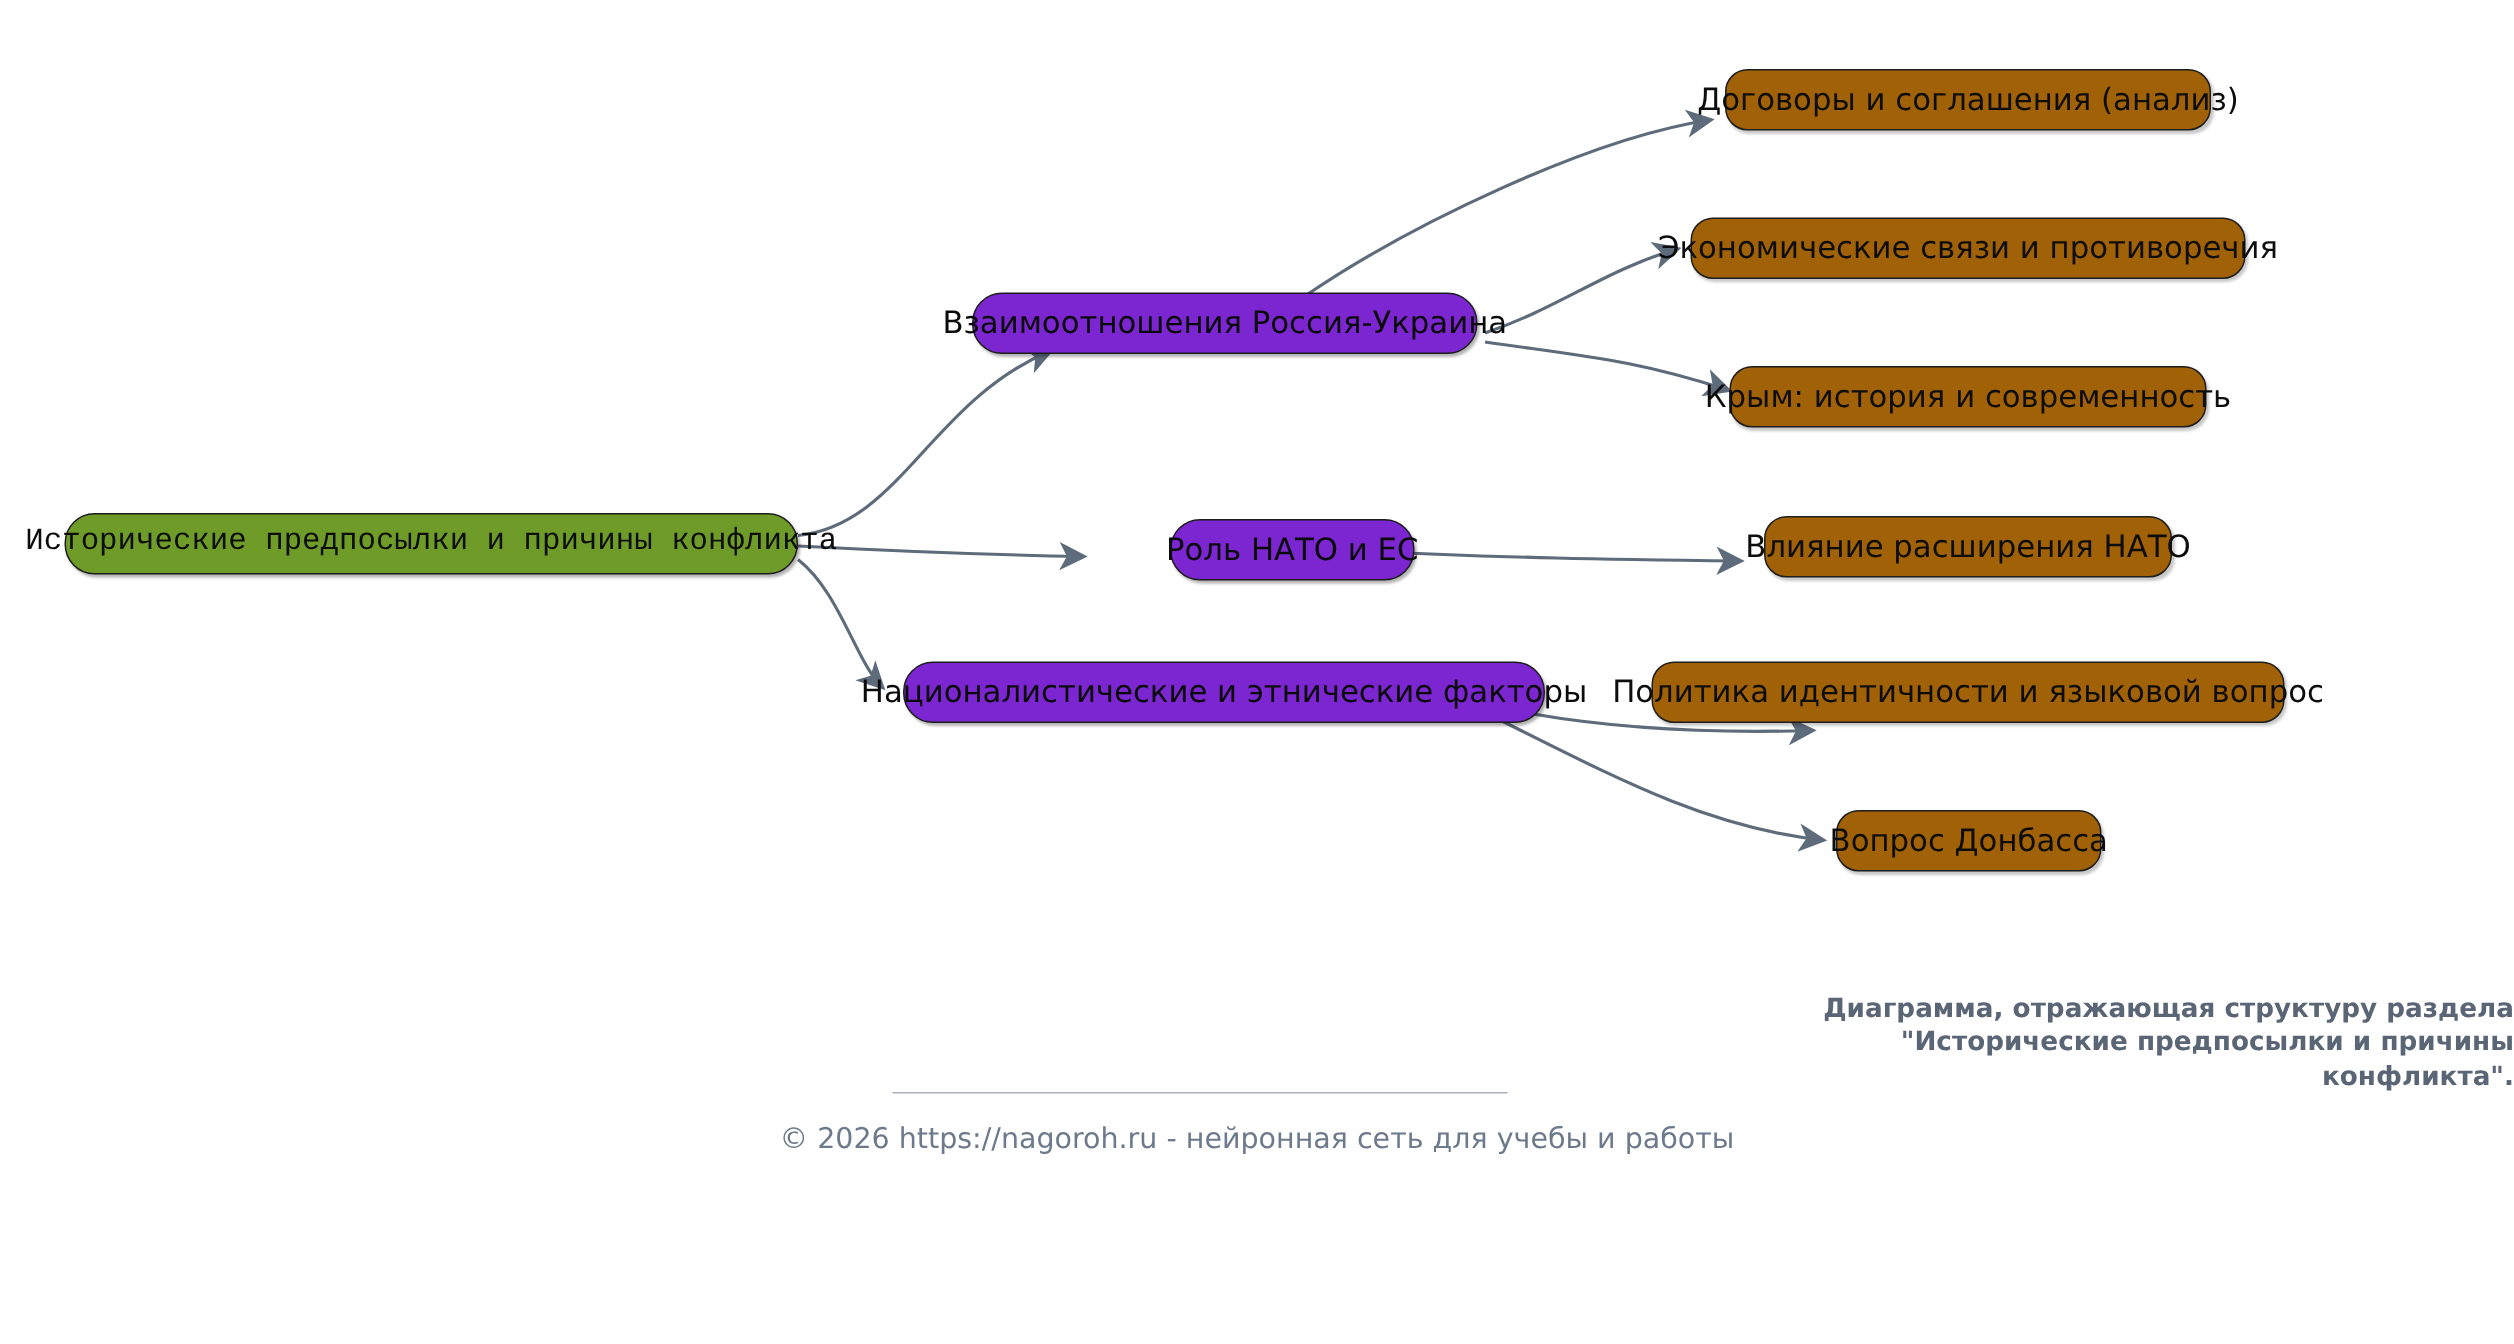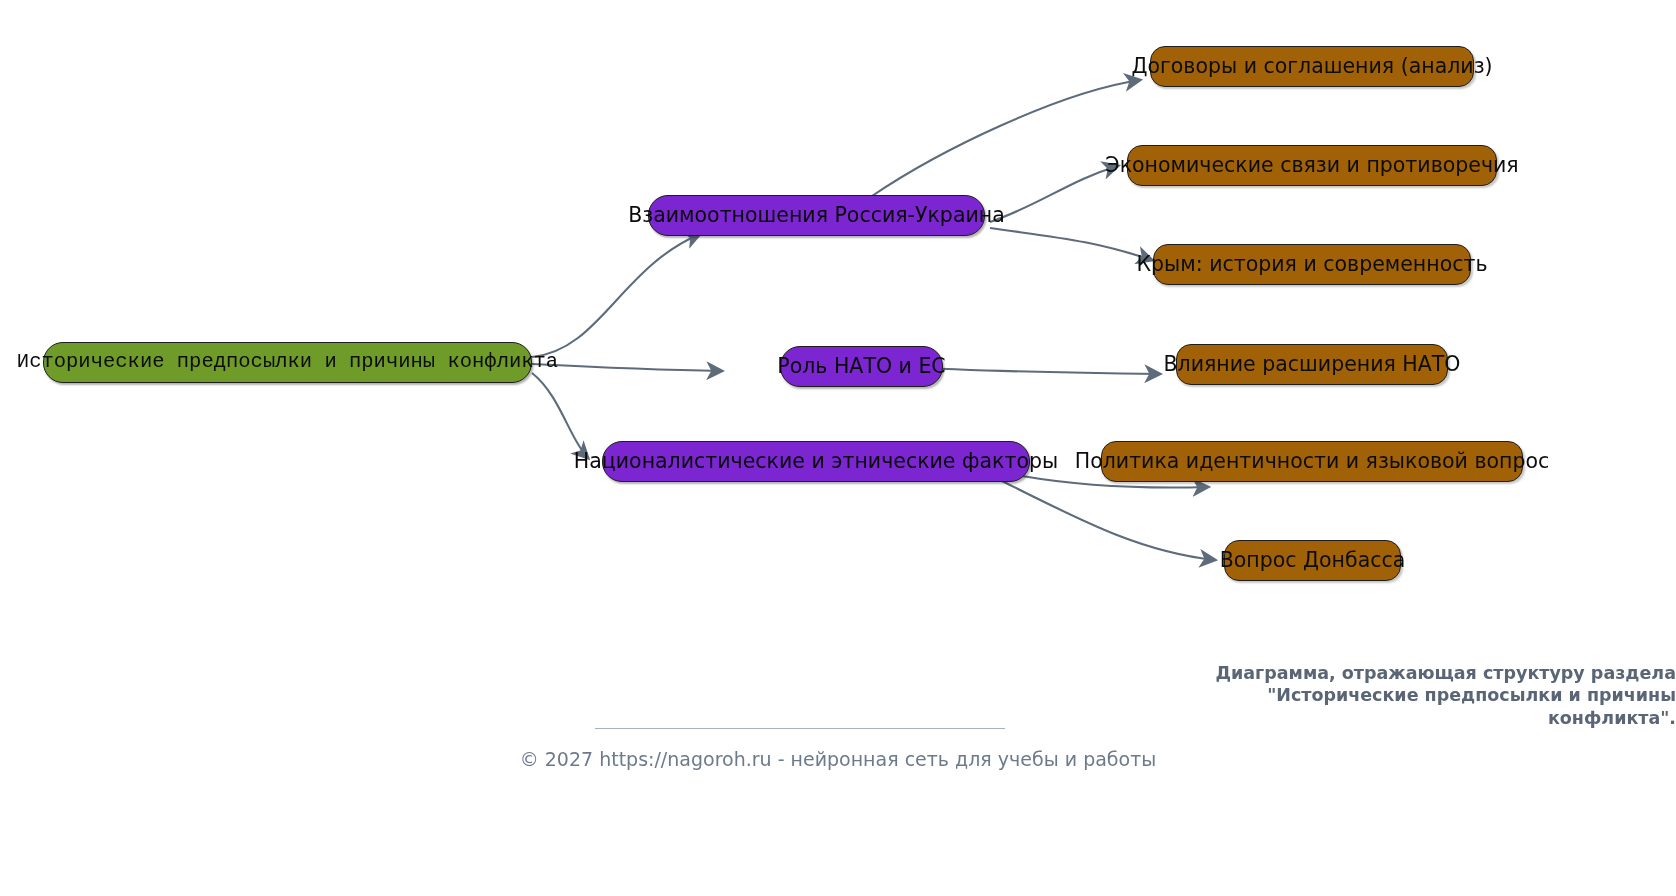--- a/index.html
+++ b/index.html
@@ -146,16 +146,16 @@
 
   <div class="caption" style="top:662px;">
     <span class="cap-line l1">Диаграмма, отражающая структуру раздела</span>
     <span class="cap-line l2">"Исторические предпосылки и причины</span>
     <span class="cap-line l3">конфликта".</span>
   </div>
 
   <div class="divider" style="left:595px;top:728px;width:410px;"></div>
 
   <div class="footer" style="top:748px;">
-    <span>© 2027 https://nagoroh.ru - нейронная сеть для учебы и работы</span>
+    <span>© 2026 https://nagoroh.ru - нейронная сеть для учебы и работы</span>
   </div>
 
 </div>
 
 </body></html>

